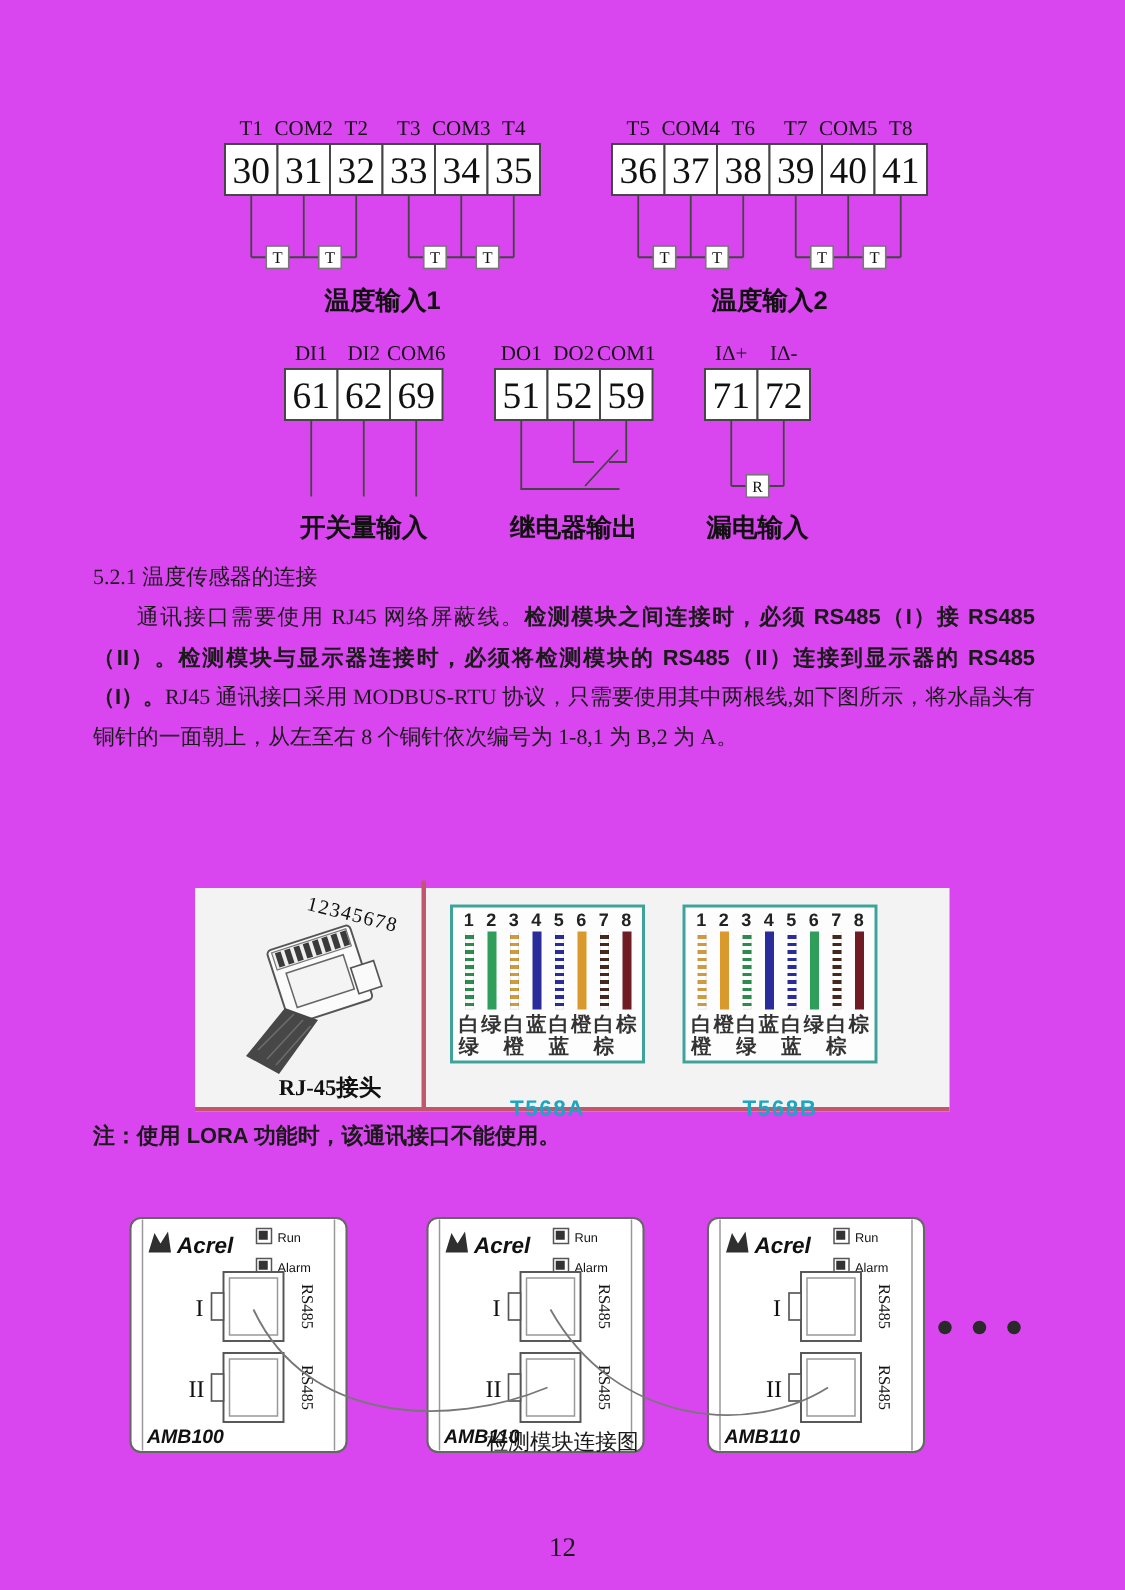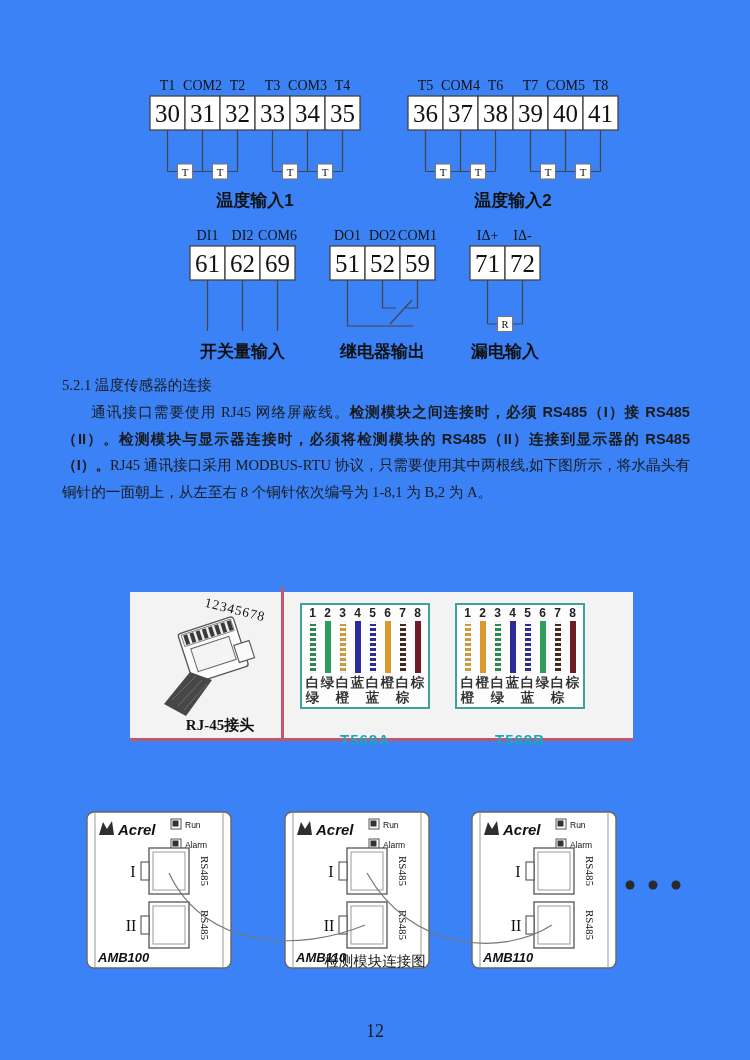--- a/index.html
+++ b/index.html
@@ -1,16 +1,16 @@
 <!DOCTYPE html>
 <html><head>
 <meta charset="utf-8">
 <style>
   html,body{margin:0;padding:0;background:#fff;}
-  #page{position:relative;width:750px;height:1060px;background:#3b82f6;overflow:hidden;
+  #page{position:relative;width:750px;height:1060px;background:#d946ef;overflow:hidden;
         font-family:"Liberation Serif","DejaVu Serif",serif;color:#1a1a1a;}
   .abs{position:absolute;}
   svg{display:block;}
   svg text{font-family:"Liberation Serif","DejaVu Serif",serif;fill:#111;}
   svg text.sans{font-family:"Liberation Sans","DejaVu Sans",sans-serif;}
   .diag-stroke{stroke:#444;fill:none;stroke-width:1.2;}
   .cellrect{fill:#fff;stroke:#444;stroke-width:1.3;}
   .tbox{fill:#fff;stroke:#777;stroke-width:1.1;}
   
   #text-block{position:absolute;left:62px;top:372px;width:628px;font-size:14.6px;
@@ -286,20 +286,21 @@
       <div class="wcol">
           <span class="wnum">8</span>
           <div class="wire solid" style="--wc: #701c24;"></div>
           <span class="wlab">棕</span>
           <span class="wlab"></span>
         </div>
     </div>
     <div class="wboxcap" style="left:325px;">T568B</div>
   </div>
 
+  <div id="note-lora" class="boldnote">注：使用 LORA 功能时，该通讯接口不能使用。</div>
 
   <svg class="abs" style="left:85px;top:810px;" width="148" height="160" viewBox="0 0 148 160">
     <rect x="2" y="2" width="144" height="156" rx="7" fill="#fff" stroke="#666" stroke-width="1.4"></rect>
     <path d="M10,3 V157 M138,3 V157" stroke="#999" stroke-width="1" fill="none"></path>
     <path d="M14,25 L18,12 L22,19 L27,11 L29,25 Z" fill="#2f2f2f"></path>
     <text class="sans" x="33" y="25" font-size="15" font-style="italic" font-weight="bold" fill="#2f2f2f">Acrel</text>
     <g>
         <rect x="86" y="9" width="10" height="10" fill="#fff" stroke="#555"></rect>
         <rect x="87.5" y="10.5" width="6" height="6" fill="#333"></rect>
       </g>

